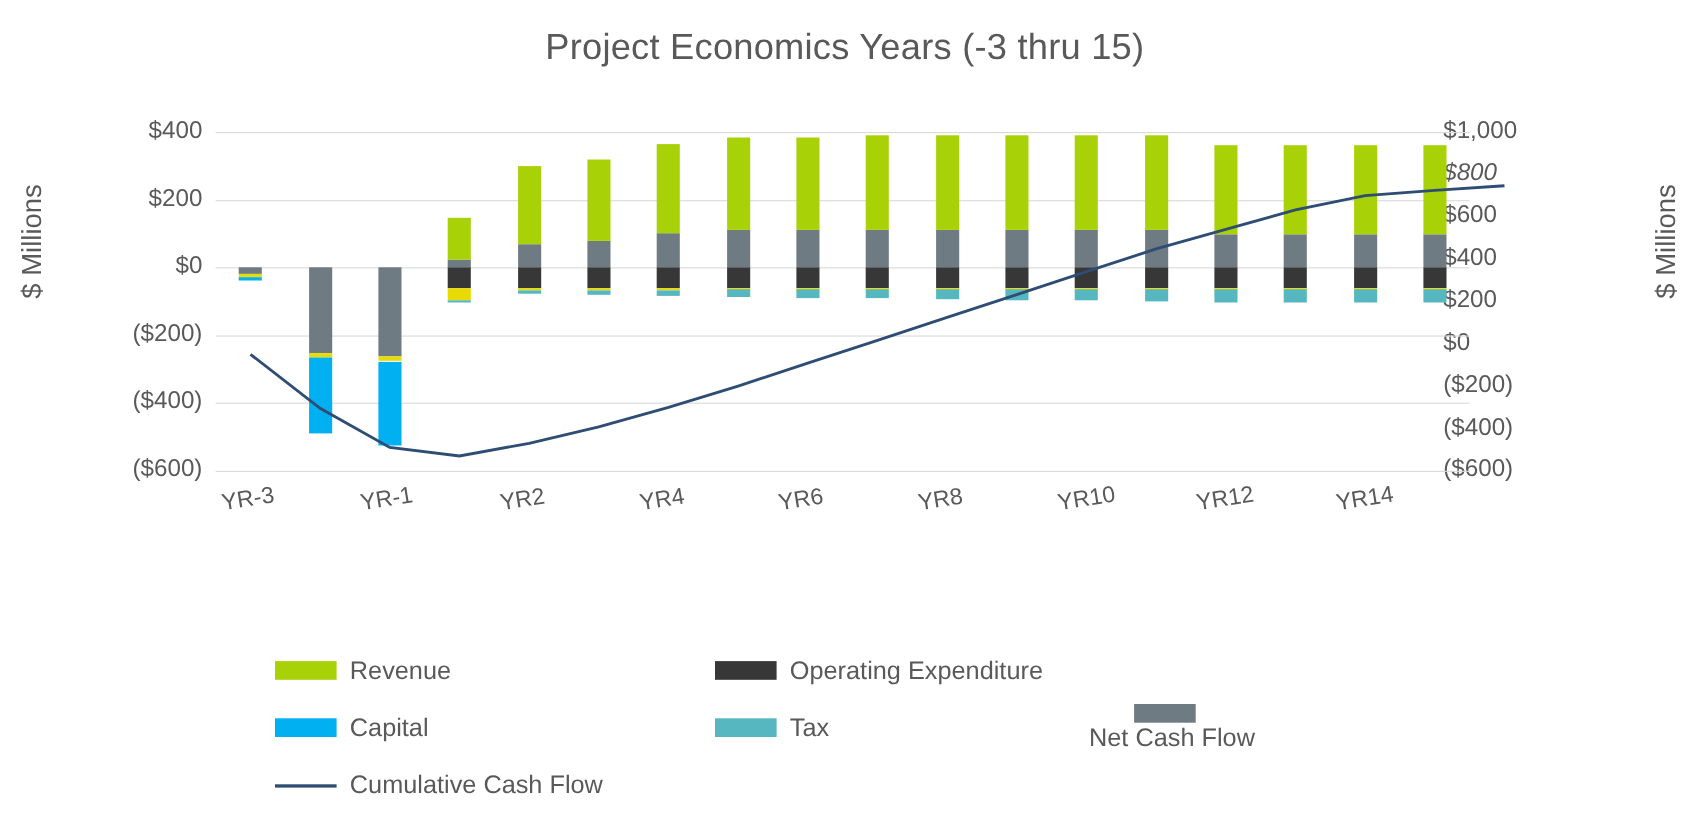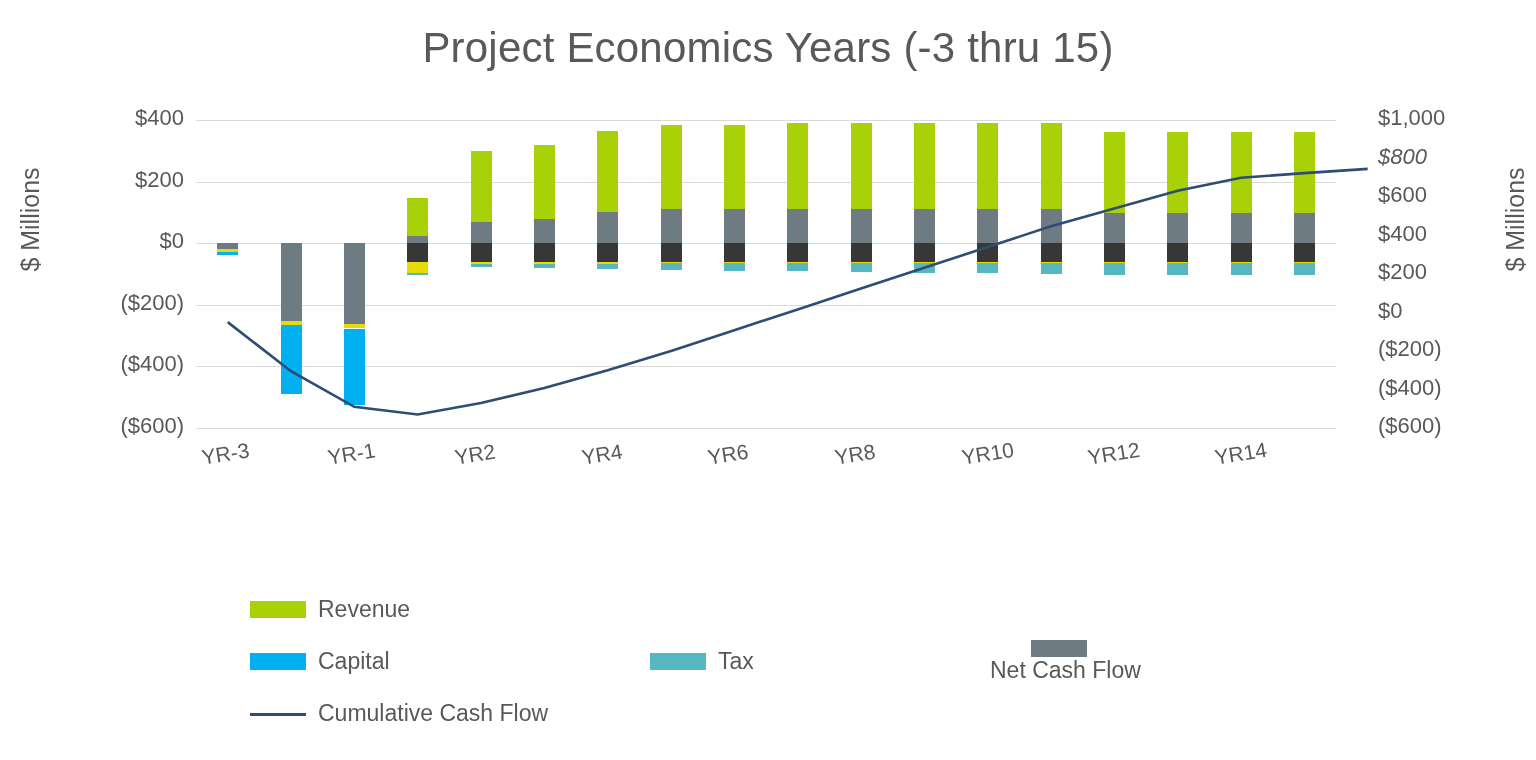--- a/index.html
+++ b/index.html
@@ -4,21 +4,21 @@
 <style>
   html,body{margin:0;padding:0;}
   body{
     width:1536px;height:760px;background:#ffffff;
     font-family:"Liberation Sans", sans-serif;
     color:#595959;overflow:hidden;position:relative;
   }
   #chart-root{position:absolute;left:0;top:0;width:1536px;height:760px;}
   .chart-title{
     position:absolute;left:0;top:24px;width:1536px;text-align:center;
-    font-size:42px;color:#595959;font-weight:400;letter-spacing:.2px;
+    font-size:33px;color:#595959;font-weight:400;letter-spacing:.2px;
   }
   
   .axis-title-left{
     position:absolute;left:-60px;top:205px;width:180px;text-align:center;
     font-size:25px;color:#595959;
     transform:rotate(-90deg);transform-origin:center center;
   }
   .axis-title-right{
     position:absolute;left:1425px;top:205px;width:180px;text-align:center;
     font-size:25px;color:#595959;
@@ -31,21 +31,21 @@
   
   #plot{
     position:absolute;left:196px;top:120px;width:1140px;height:308px;
   }
   .gridline{position:absolute;left:0;width:100%;height:1px;background:#d9d9d9;}
   .ytick-left{
     position:absolute;right:1352px;width:120px;text-align:right;
     font-size:22px;color:#595959;white-space:nowrap;
   }
   .ytick-right{
-    position:absolute;left:1378px;width:140px;text-align:left;
+    position:absolute;left:1312px;width:140px;text-align:left;
     font-size:22px;color:#595959;white-space:nowrap;
   }
   .ylabels-left,.ylabels-right{position:absolute;left:0;top:0;width:1536px;height:760px;pointer-events:none;}
   .xtick{
     position:absolute;font-size:21px;color:#595959;white-space:nowrap;
     transform:rotate(-9deg);transform-origin:left top;
   }
   .bar-col{position:absolute;bottom:0;top:0;}
   .seg{position:absolute;left:0;width:100%;}
   #line-svg{position:absolute;left:0;top:0;width:1140px;height:308px;overflow:visible;}
@@ -237,20 +237,24 @@
       <div class="xtick" style="left: 959.7px; top: 446px;">YR10</div>
       <div class="xtick" style="left: 1086.3px; top: 446px;">YR12</div>
       <div class="xtick" style="left: 1213px; top: 446px;">YR14</div>
     </div>
 
   <div id="legend">
       <div class="legend-item" style="left: 0px; top: 0px;">
         <span class="swatch" style="background: rgb(169, 209, 8);"></span>
         <span class="legend-label">Revenue</span>
       </div>
+      <div class="legend-item" style="left: 400px; top: 0px;">
+        <span class="swatch" style="background: rgb(55, 55, 55);"></span>
+        <span class="legend-label">Operating Expenditure</span>
+      </div>
       <div class="legend-item" style="left: 0px; top: 52px;">
         <span class="swatch" style="background: rgb(0, 176, 240);"></span>
         <span class="legend-label">Capital</span>
       </div>
       <div class="legend-item" style="left: 400px; top: 52px;">
         <span class="swatch" style="background: rgb(86, 183, 192);"></span>
         <span class="legend-label">Tax</span>
       </div>
       <div class="legend-item" style="left: 740px; top: 52px; flex-direction: column;">
         <span class="swatch" style="background: rgb(111, 123, 131);"></span>

